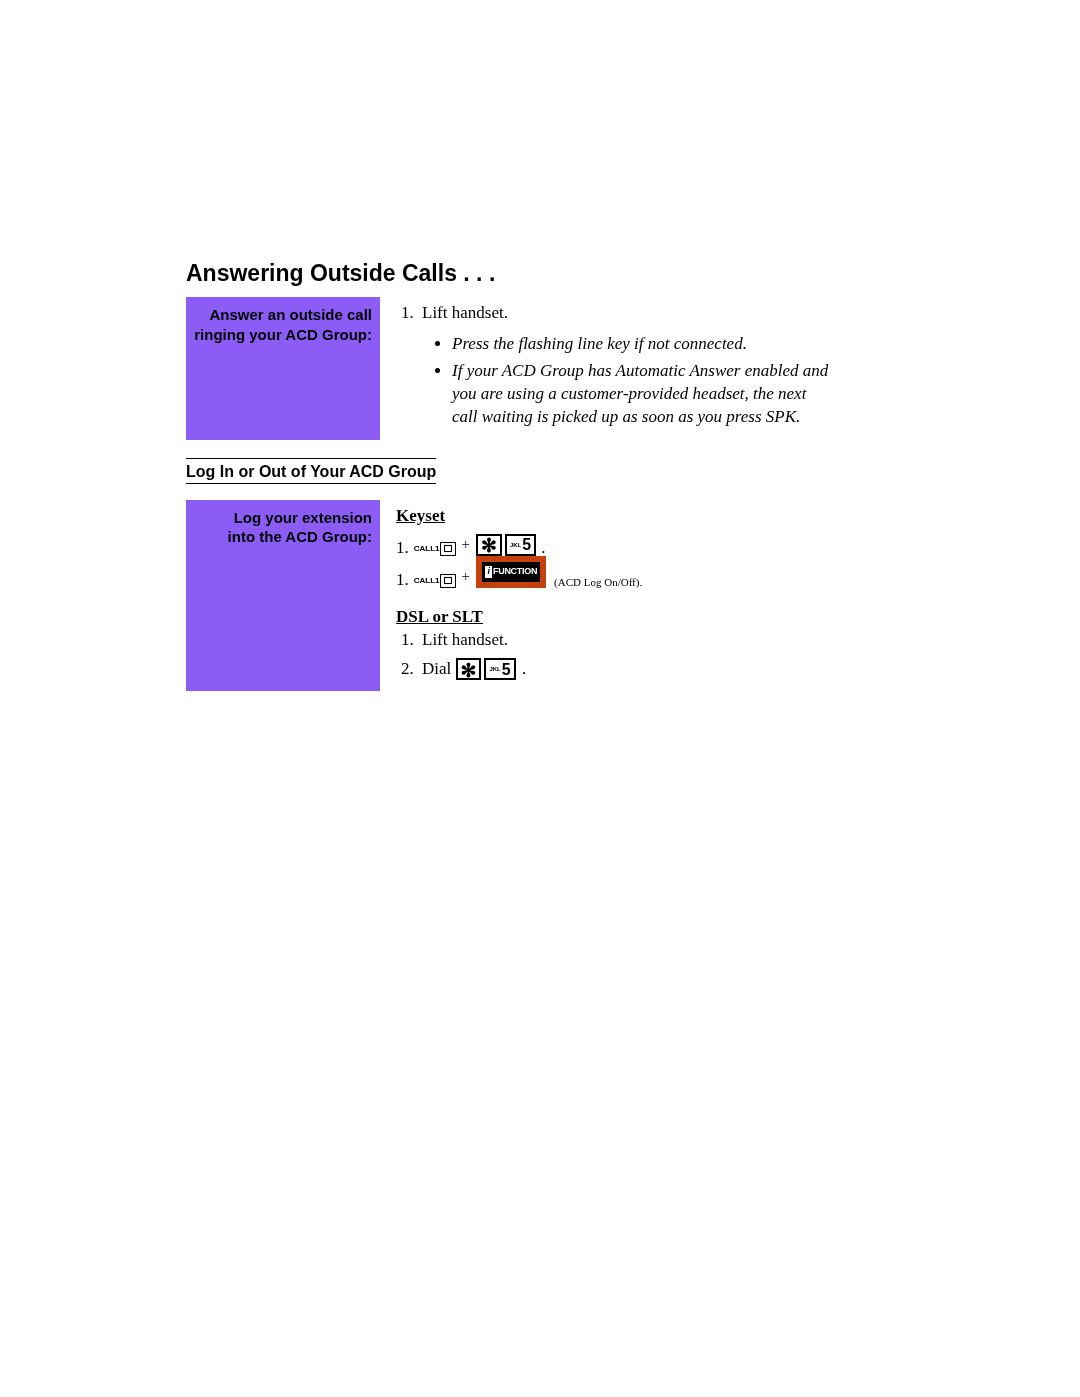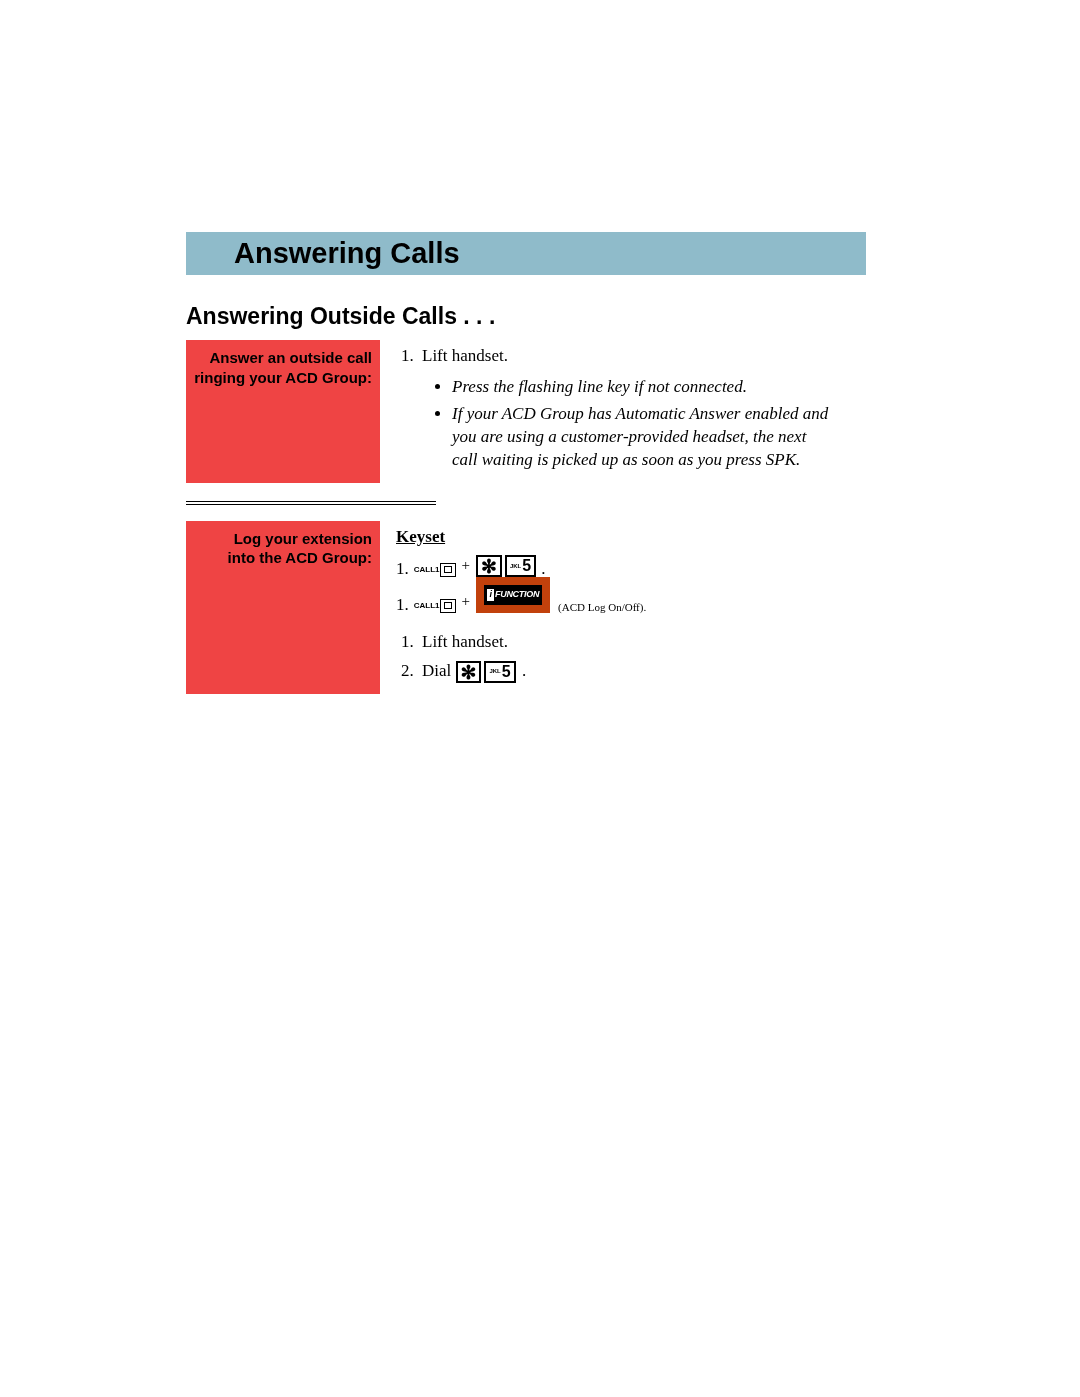--- a/index.html
+++ b/index.html
@@ -37,21 +37,21 @@
     font-weight: bold;
     font-size: 23px;
   }
   .block {
     display: flex;
     align-items: stretch;
   }
   .left-col {
     width: 194px;
     margin-left: 186px;
-    background: #ef4444;
+    background: #8b5cf6;
     box-sizing: border-box;
     padding: 8px 8px 8px 8px;
     text-align: right;
     font-family: Arial, Helvetica, sans-serif;
     font-weight: bold;
     font-size: 15px;
     line-height: 1.3;
   }
   .right-col {
     padding: 5px 0 5px 16px;
@@ -150,32 +150,31 @@
     font-weight: bold;
     margin-right: 1px;
   }
   .keycap.star {
     font-size: 19px;
     line-height: 0;
     padding-top: 3px;
   }
   .func-key {
     display: inline-flex;
-    border: 8px solid #c2410c;
+    border: 6px solid #c2410c;
     background: #000;
     color: #fff;
     height: 20px;
     align-items: center;
     justify-content: center;
     font-family: Arial, Helvetica, sans-serif;
     font-weight: bold;
     font-size: 9px;
     padding: 0 3px;
     letter-spacing: -0.3px;
-    font-style: italic;
   }
   .func-key::before {
     content: "i";
     background: #fff;
     color: #000;
     width: 7px;
     height: 12px;
     display: inline-flex;
     align-items: center;
     justify-content: center;
@@ -207,23 +206,20 @@
     gap: 3px;
     vertical-align: bottom;
   }
   .spacer-small { height: 14px; }
 </style>
 </head>
 <body>
 
 <div class="page">
 
-  <div class="title-bar">
-    <h1>Answering Calls</h1>
-  </div>
 
   <h2 class="section-heading">Answering Outside Calls . . .</h2>
 
   <div class="block">
     <div class="left-col">
       <div>Answer an outside call</div>
       <div>ringing your ACD Group:</div>
     </div>
     <div class="right-col">
       <ol>
@@ -232,20 +228,21 @@
           <ul>
             <li>Press the flashing line key if not connected.</li>
             <li>If your ACD Group has Automatic Answer enabled and you are using a customer-provided headset, the next call waiting is picked up as soon as you press SPK.</li>
           </ul>
         </li>
       </ol>
     </div>
   </div>
 
   <hr class="sub-rule">
+  <div class="sub-heading">Log In or Out of Your ACD Group</div>
   <hr class="sub-rule" style="margin-top:2px;">
 
   <div class="spacer-small"></div>
 
   <div class="block">
     <div class="left-col">
       <div>Log your extension</div>
       <div>into the ACD Group:</div>
     </div>
     <div class="right-col">
@@ -276,20 +273,21 @@
         </span>
         <span class="plus">+</span>
         <span class="func-key">
             <span>FUNCTION</span>
           </span>
         <span class="trail"> (ACD Log On/Off).</span>
       </div>
 
       <div style="height:18px;"></div>
 
+      <div class="dev-label">DSL or SLT</div>
 
       <ol class="dsl-list">
         <li>
           <span>Lift handset.</span>
         </li>
         <li>
           <span>Dial </span>
           <span class="inline-dial">
             <span class="keycap star">✻</span>
             <span class="keycap">

